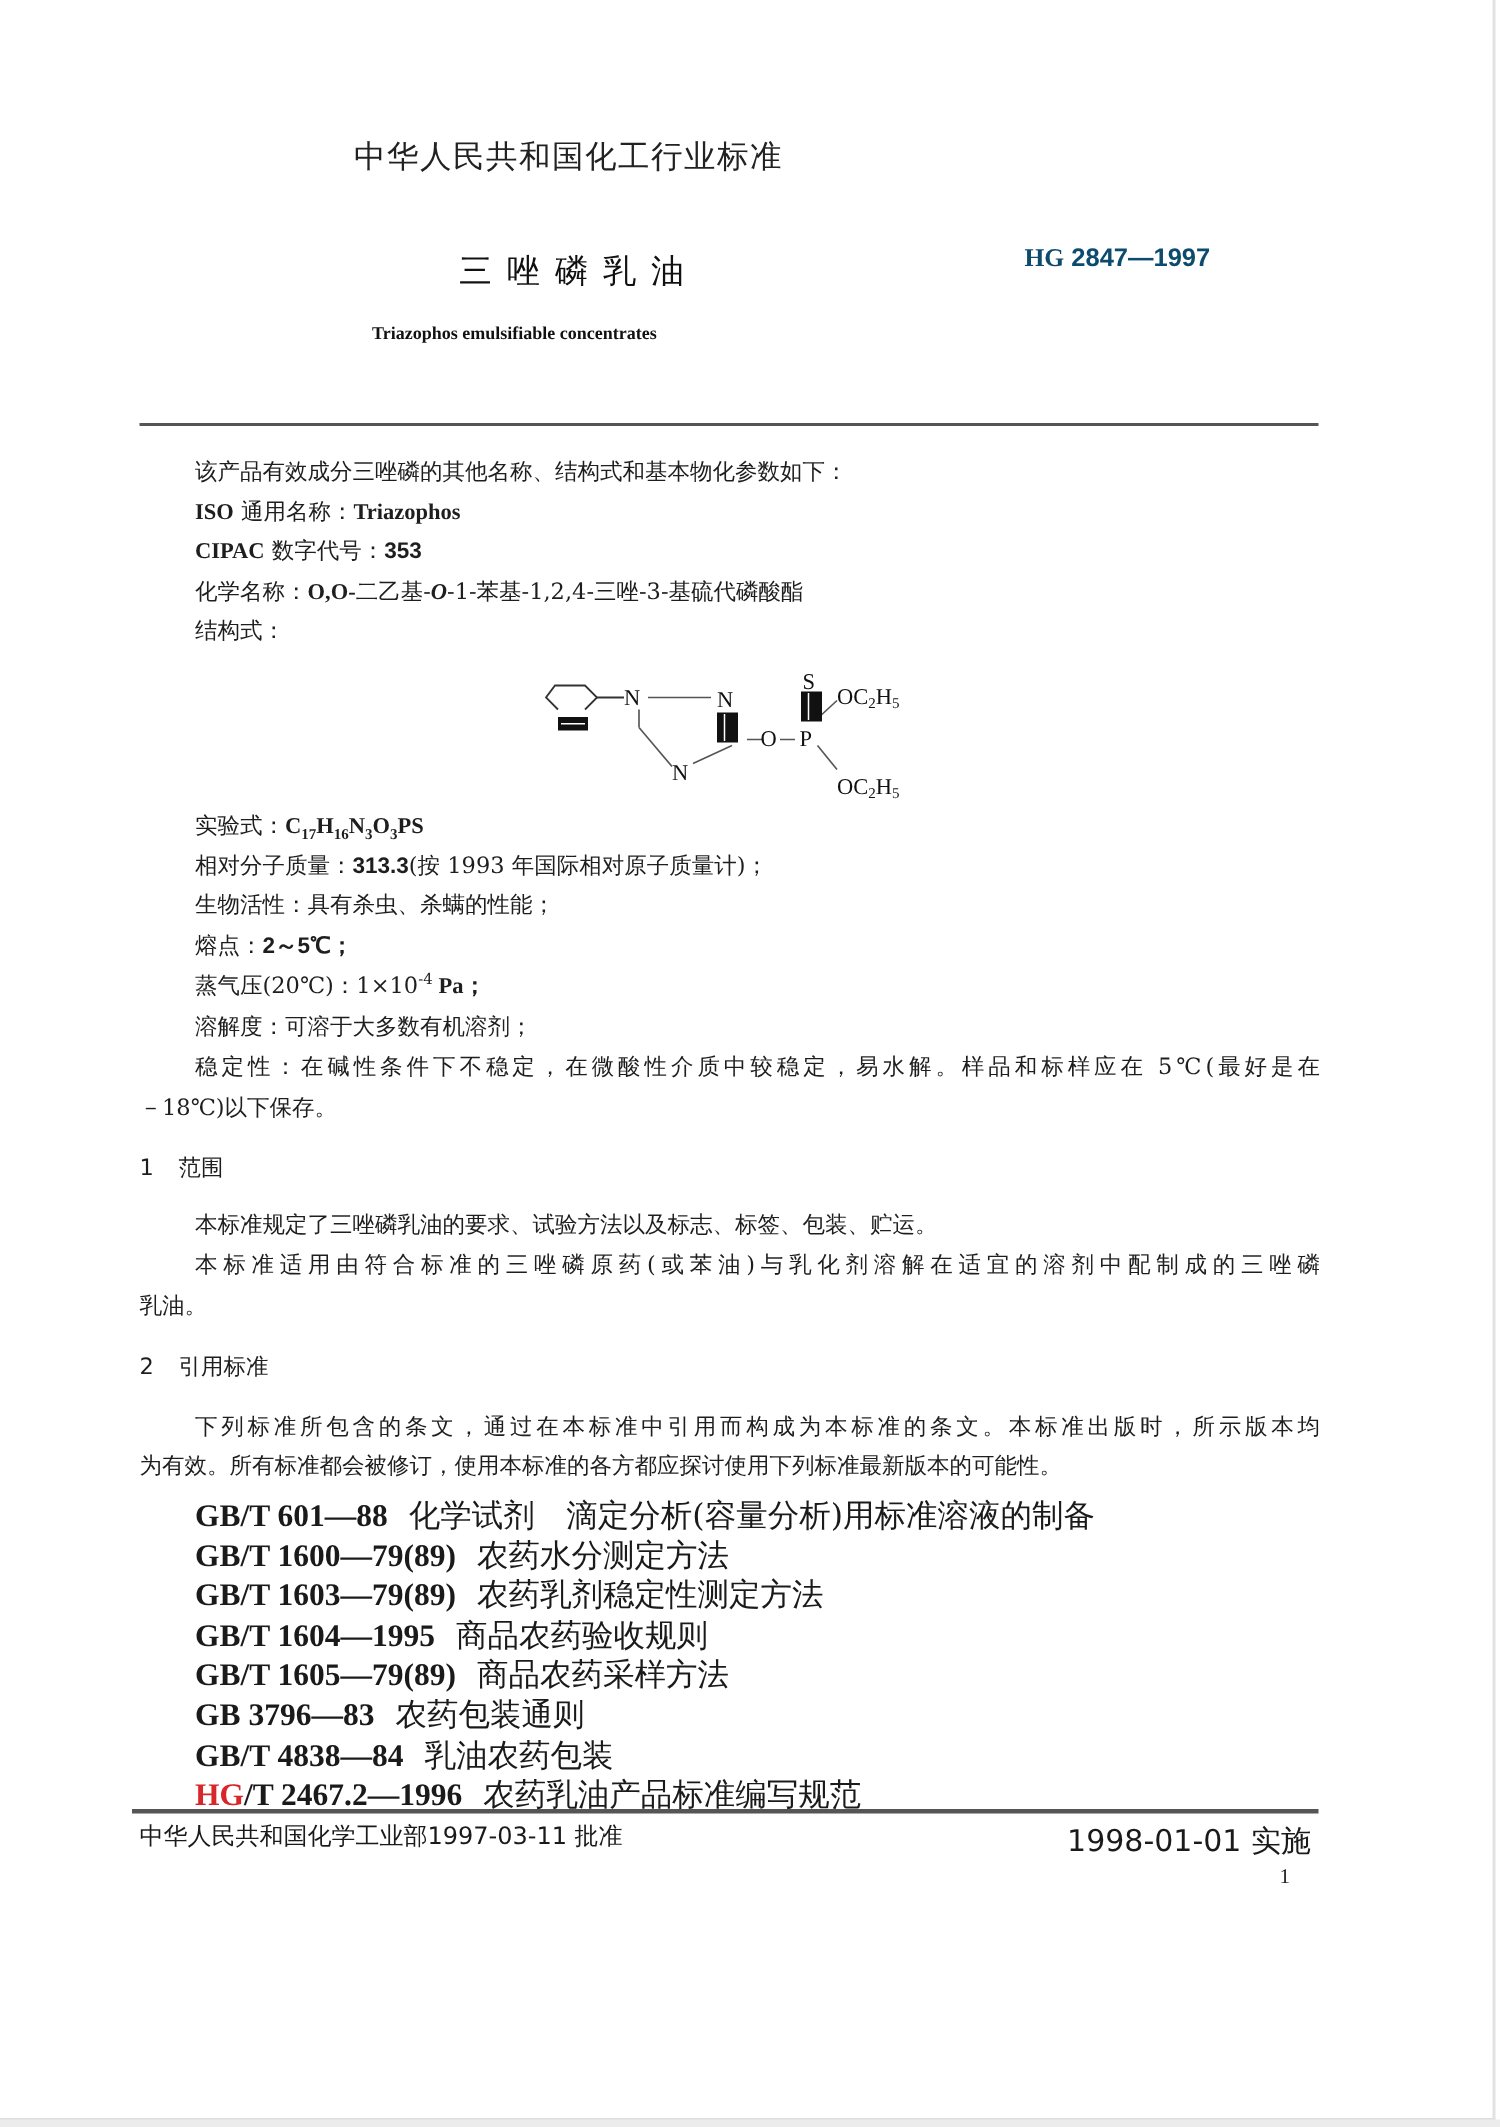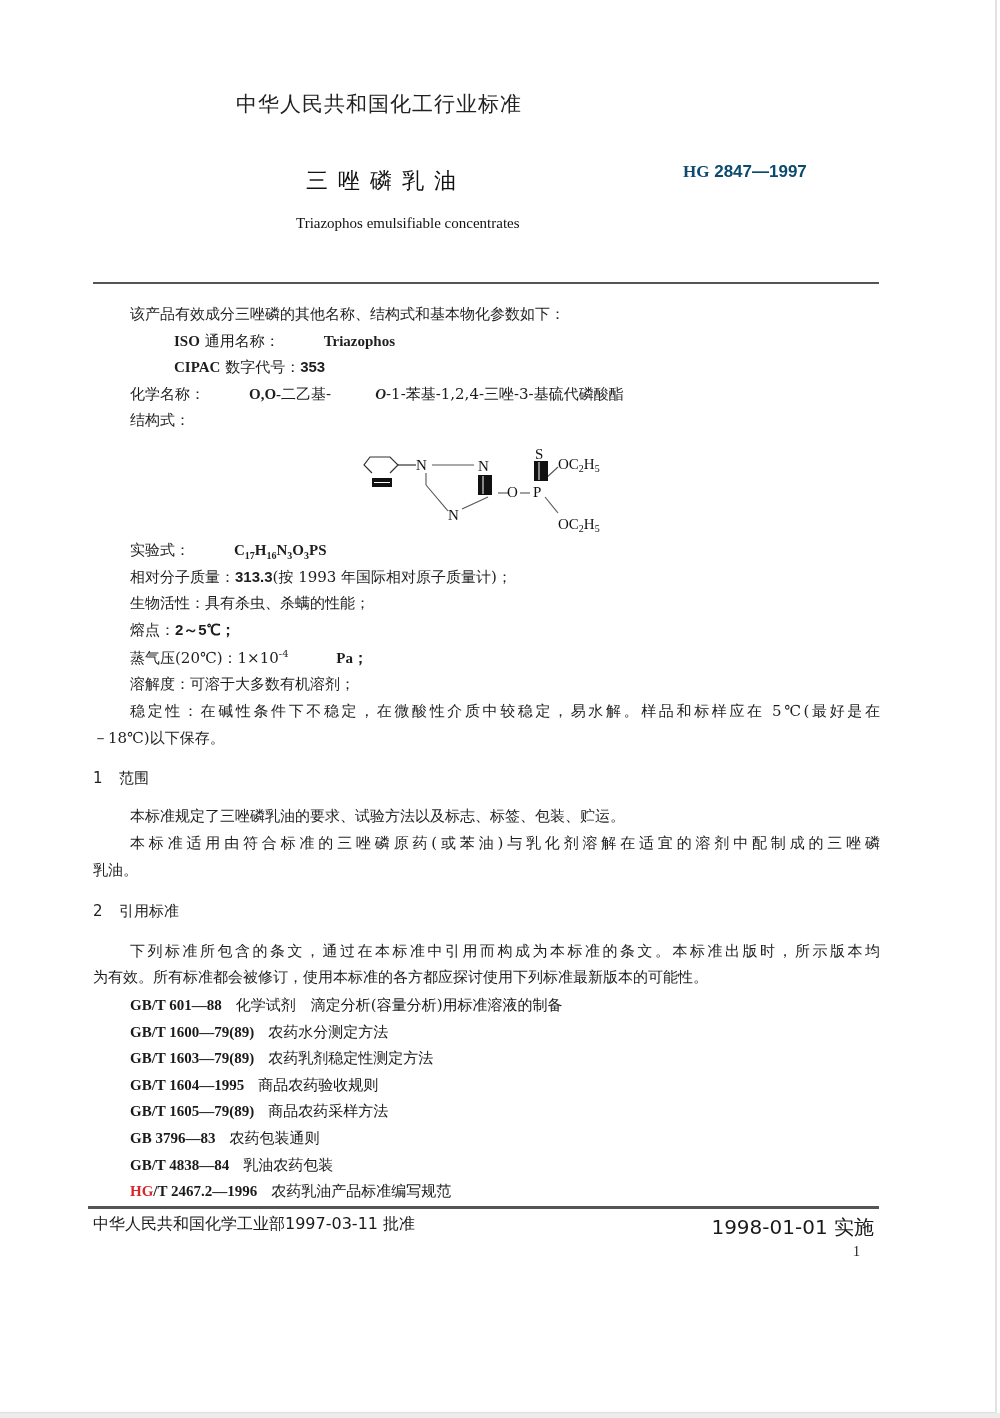--- a/index.html
+++ b/index.html
@@ -11,40 +11,40 @@
 
     .header-org { position: absolute; left: 236px; top: 90px; font-size: 21px; letter-spacing: 1px;
                   font-family: "DejaVu Sans", sans-serif; color: #222; }
     .watermark { position: absolute; left: 200px; top: 126px; font-size: 84px; font-weight: bold;
                  color: #ececec; font-family: "Liberation Sans", sans-serif; letter-spacing: 2px; line-height: 1; }
     .title-cn { position: absolute; left: 306px; top: 166px; font-size: 22px; letter-spacing: 10px;
                 font-family: "DejaVu Sans", sans-serif; color: #111; }
     .std-no { position: absolute; left: 683px; top: 162px; font-size: 17px; font-weight: bold;
               font-family: "Liberation Sans", sans-serif; color: #0c4a6e; }
     .std-no .hg { font-family: "Liberation Serif", serif; }
-    .title-en { position: absolute; left: 248px; top: 215px; font-size: 15px; font-weight: normal;
-                font-family: "Liberation Serif", serif; color: #111; margin-left: 48px; }
+    .title-en { position: absolute; left: 248px; top: 215px; font-size: 12px; font-weight: bold;
+                font-family: "Liberation Serif", serif; color: #111; }
     .rule-top { position: absolute; left: 93px; top: 282px; width: 786px; height: 2px; background: #555; }
 
     .line { position: absolute; font-size: 15px; white-space: nowrap; color: #1e1e1e; }
     .ind1 { left: 130px; }
     .ind0 { left: 93px; }
-    .b { font-weight: bold; font-family: "Liberation Serif", serif; margin-left: 44px; }
+    .b { font-weight: bold; font-family: "Liberation Serif", serif; }
     .sans-b { font-weight: bold; font-family: "Liberation Sans", sans-serif; }
     .it { font-style: italic; }
     sub, sup { font-size: 10px; }
     .sec { font-family: "DejaVu Sans", sans-serif; font-size: 15px; }
     .sec .num { display: inline-block; width: 26px; }
     .justify { text-align: justify; text-align-last: justify; }
 
     .struct { position: absolute; left: 350px; top: 445px; width: 280px; height: 95px; }
     .struct text { font-family: "Liberation Serif", serif; font-size: 15px; fill: #111; }
     .struct .sub { font-size: 10px; }
 
-    .ref { position: absolute; left: 130px; font-size: 15px; white-space: nowrap; }
+    .ref { position: absolute; left: 130px; font-size: 21px; white-space: nowrap; }
     .ref .code { font-weight: bold; font-family: "Liberation Serif", serif; display: inline-block; }
     .ref .red { color: #d8262a; }
     .ref .title { margin-left: 14px; }
 
     .rule-bot { position: absolute; left: 88px; top: 1206px; width: 791px; height: 3px; background: #555; }
     .foot-left { position: absolute; left: 93px; top: 1214px; font-size: 16px; font-family: "DejaVu Sans", sans-serif; }
     .foot-right { position: absolute; right: 121px; top: 1214px; font-size: 20px; font-family: "DejaVu Sans", sans-serif; }
     .page-num { position: absolute; left: 853px; top: 1244px; font-size: 14px; font-family: "Liberation Serif", serif; }
   </style>
 </head>

